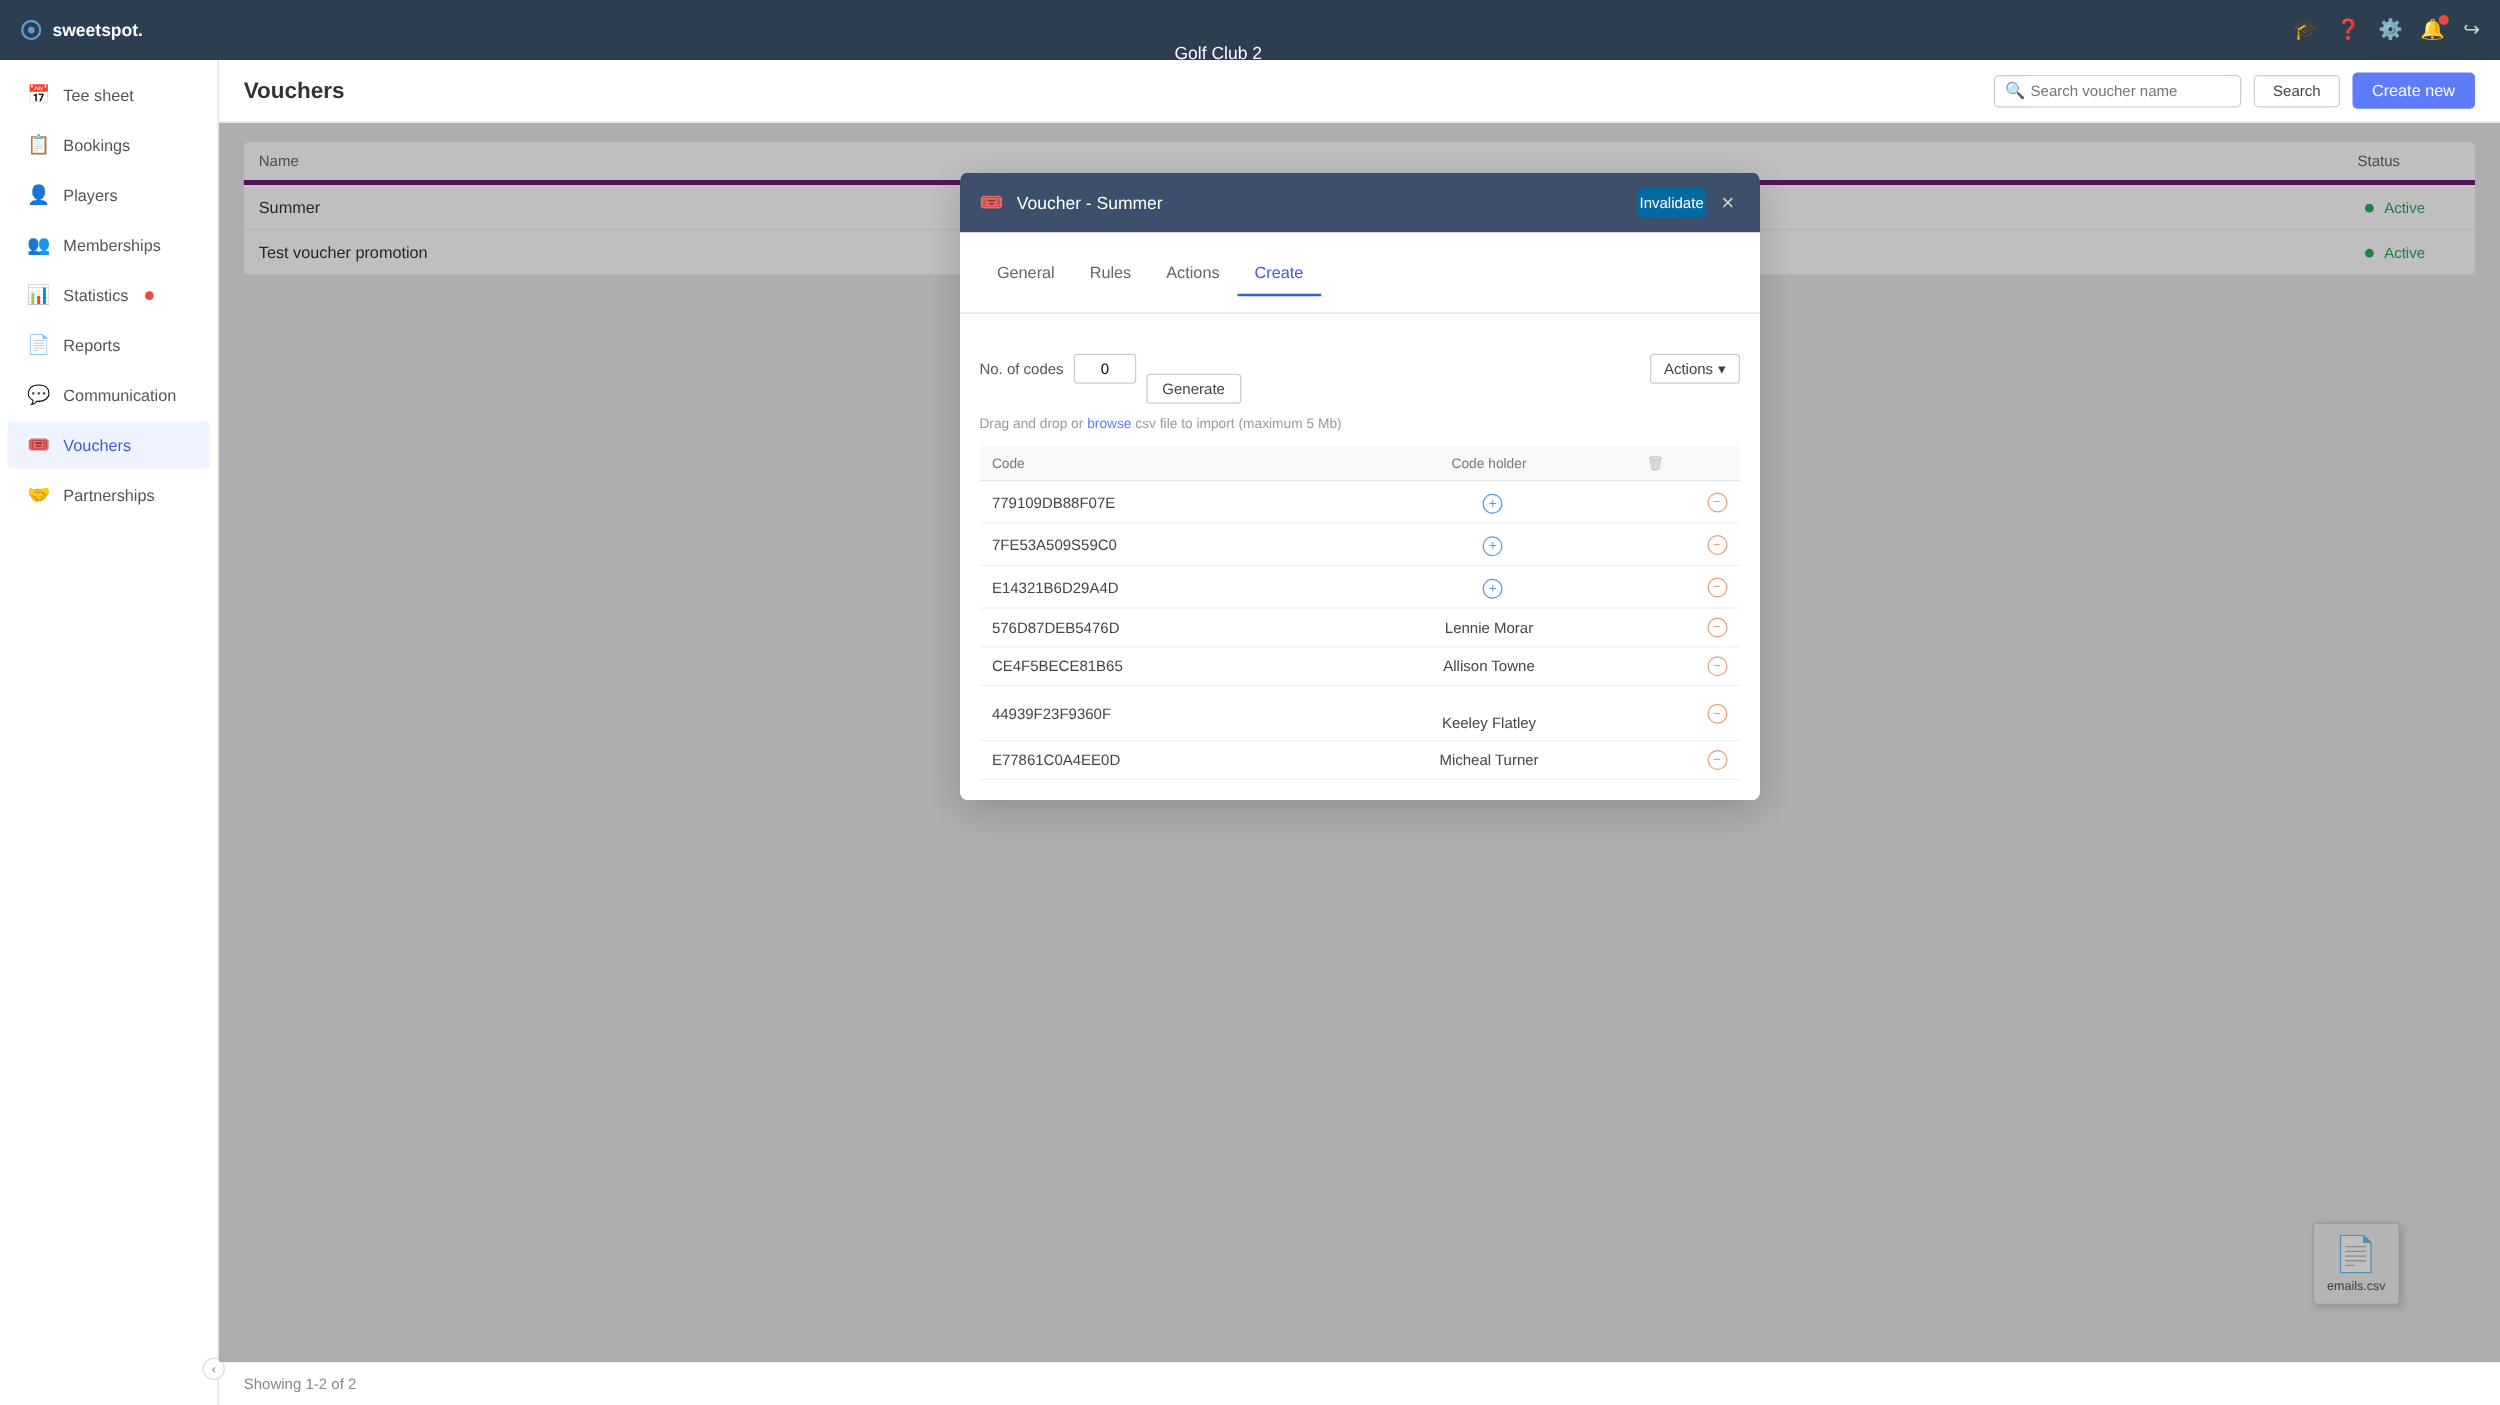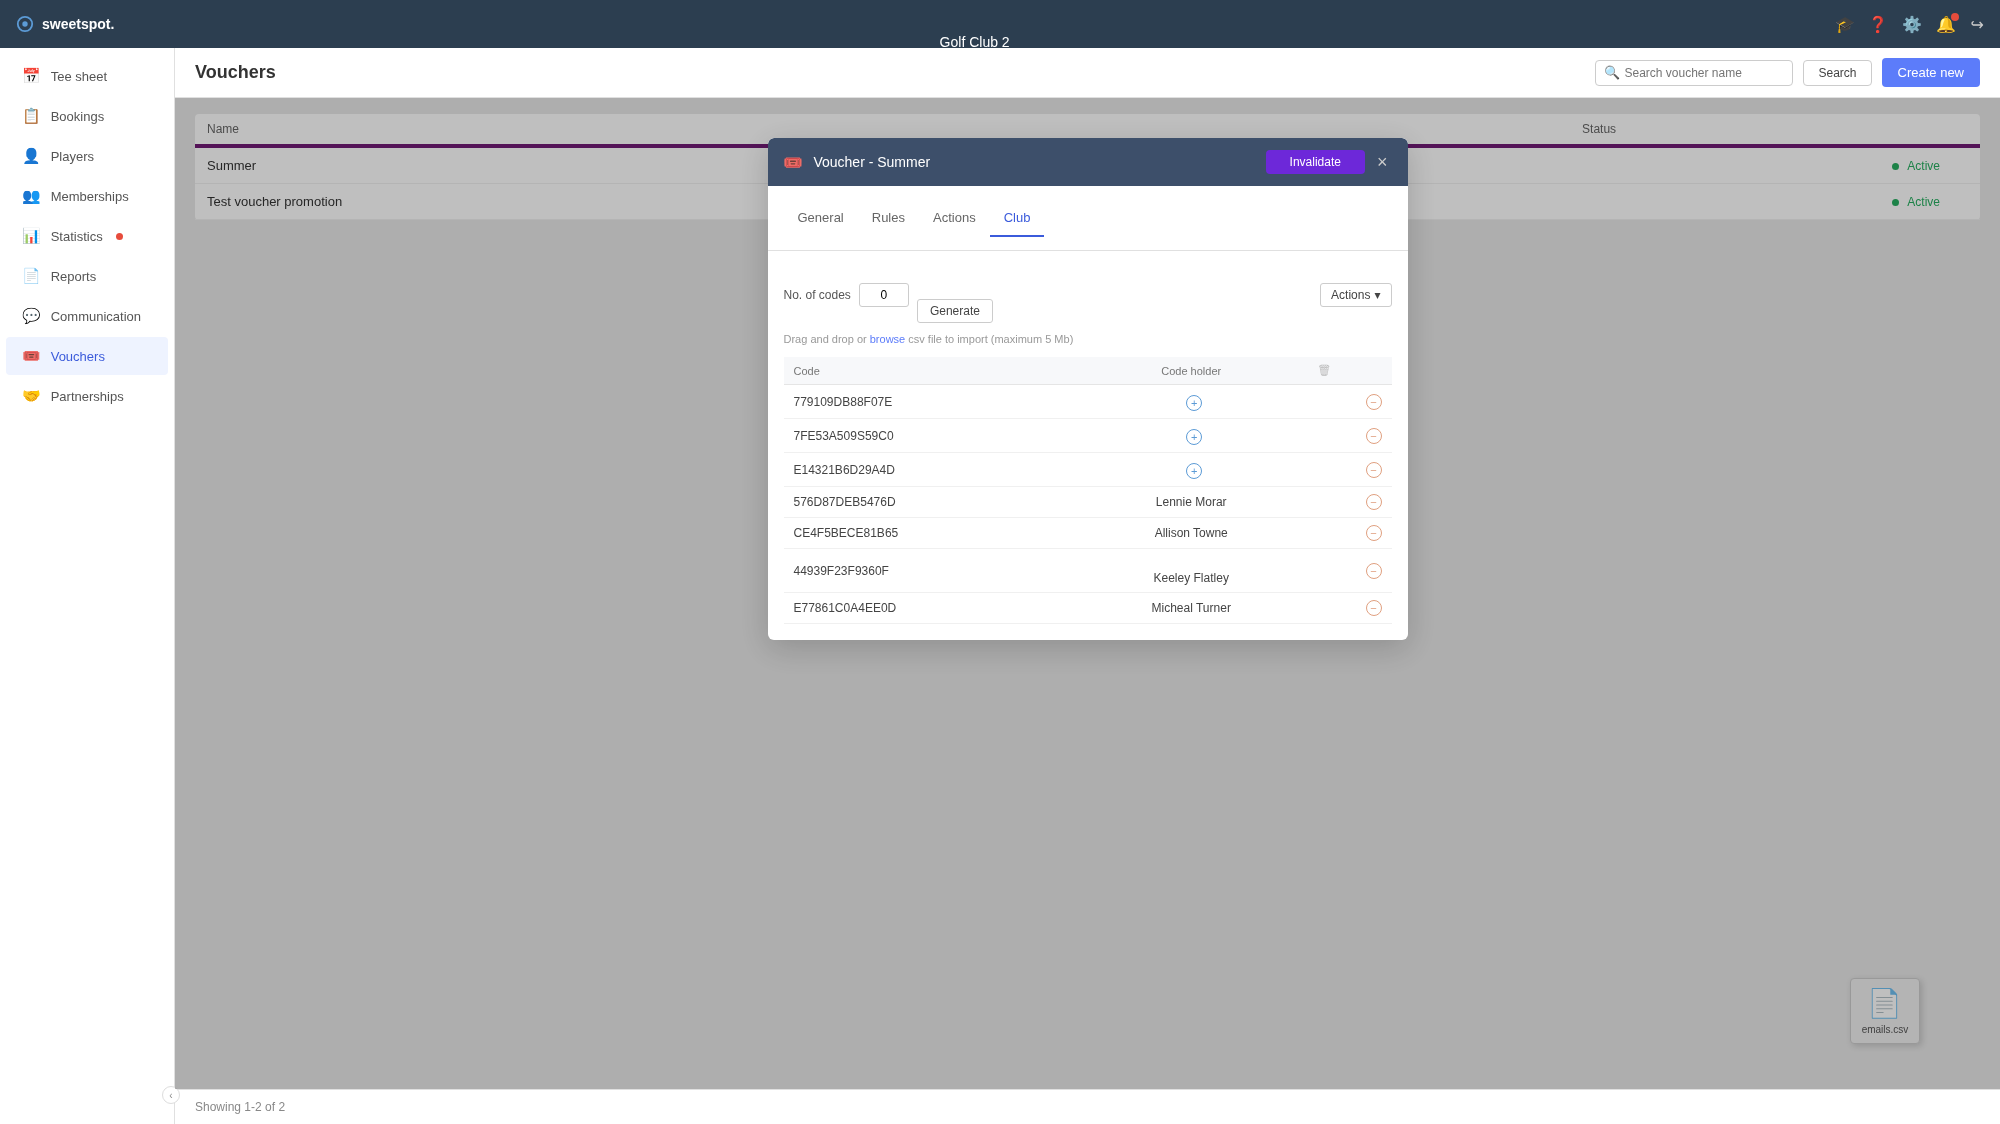--- a/index.html
+++ b/index.html
@@ -165,24 +165,24 @@
       padding: 12px 16px;
       display: flex;
       align-items: center;
       justify-content: space-between;
       border-radius: 6px 6px 0 0;
     }
     .modal-header-left { display: flex; align-items: center; gap: 10px; font-size: 14px; font-weight: 500; }
     .modal-header-icon { font-size: 16px; }
     .modal-header-right { display: flex; align-items: center; gap: 8px; }
     .btn-invalidate {
-      background: #6d28d9;
+      background: #0369a1;
       color: #fff;
       border: none;
-      padding: 5px 24px;
+      padding: 5px 2px;
       border-radius: 4px;
       cursor: pointer;
       font-size: 12px;
       font-weight: 500;
     }
     .btn-close {
       background: none;
       border: none;
       color: #ccc;
       cursor: pointer;
@@ -418,21 +418,21 @@
         <button class="btn-search">Search</button>
         <button class="btn-create">Create new</button>
       </div>
     </div>
 
     <div class="table-area" style="position:relative;">
       <table class="voucher-table">
         <thead>
           <tr>
             <th>Name</th>
-            <th style="text-align:center; padding-right:60px;margin-top:47px;">Status</th>
+            <th style="text-align:right; padding-right:60px;margin-top:47px;">Status</th>
           </tr>
         </thead>
         <tbody>
           <tr>
             <td>Summer</td>
             <td style="text-align:right; padding-right:40px;">
               <span class="status-dot"></span>
               <span class="status-active">Active</span>
             </td>
           </tr>
@@ -457,21 +457,21 @@
             <div class="modal-header-right">
               <button class="btn-invalidate">Invalidate</button>
               <button class="btn-close">×</button>
             </div>
           </div>
 
           <div class="modal-tabs">
             <div class="modal-tab">General</div>
             <div class="modal-tab">Rules</div>
             <div class="modal-tab">Actions</div>
-            <div class="modal-tab active">Club</div>
+            <div class="modal-tab active">Create</div>
           </div>
 
           <div class="modal-body">
 
             <div class="codes-toolbar">
               <div class="codes-toolbar-left">
                 <span class="code-count-label">No. of codes</span>
                 <input class="code-count-input" type="text" value="0" style="">
                 <button class="btn-generate">Generate</button>
               </div>

